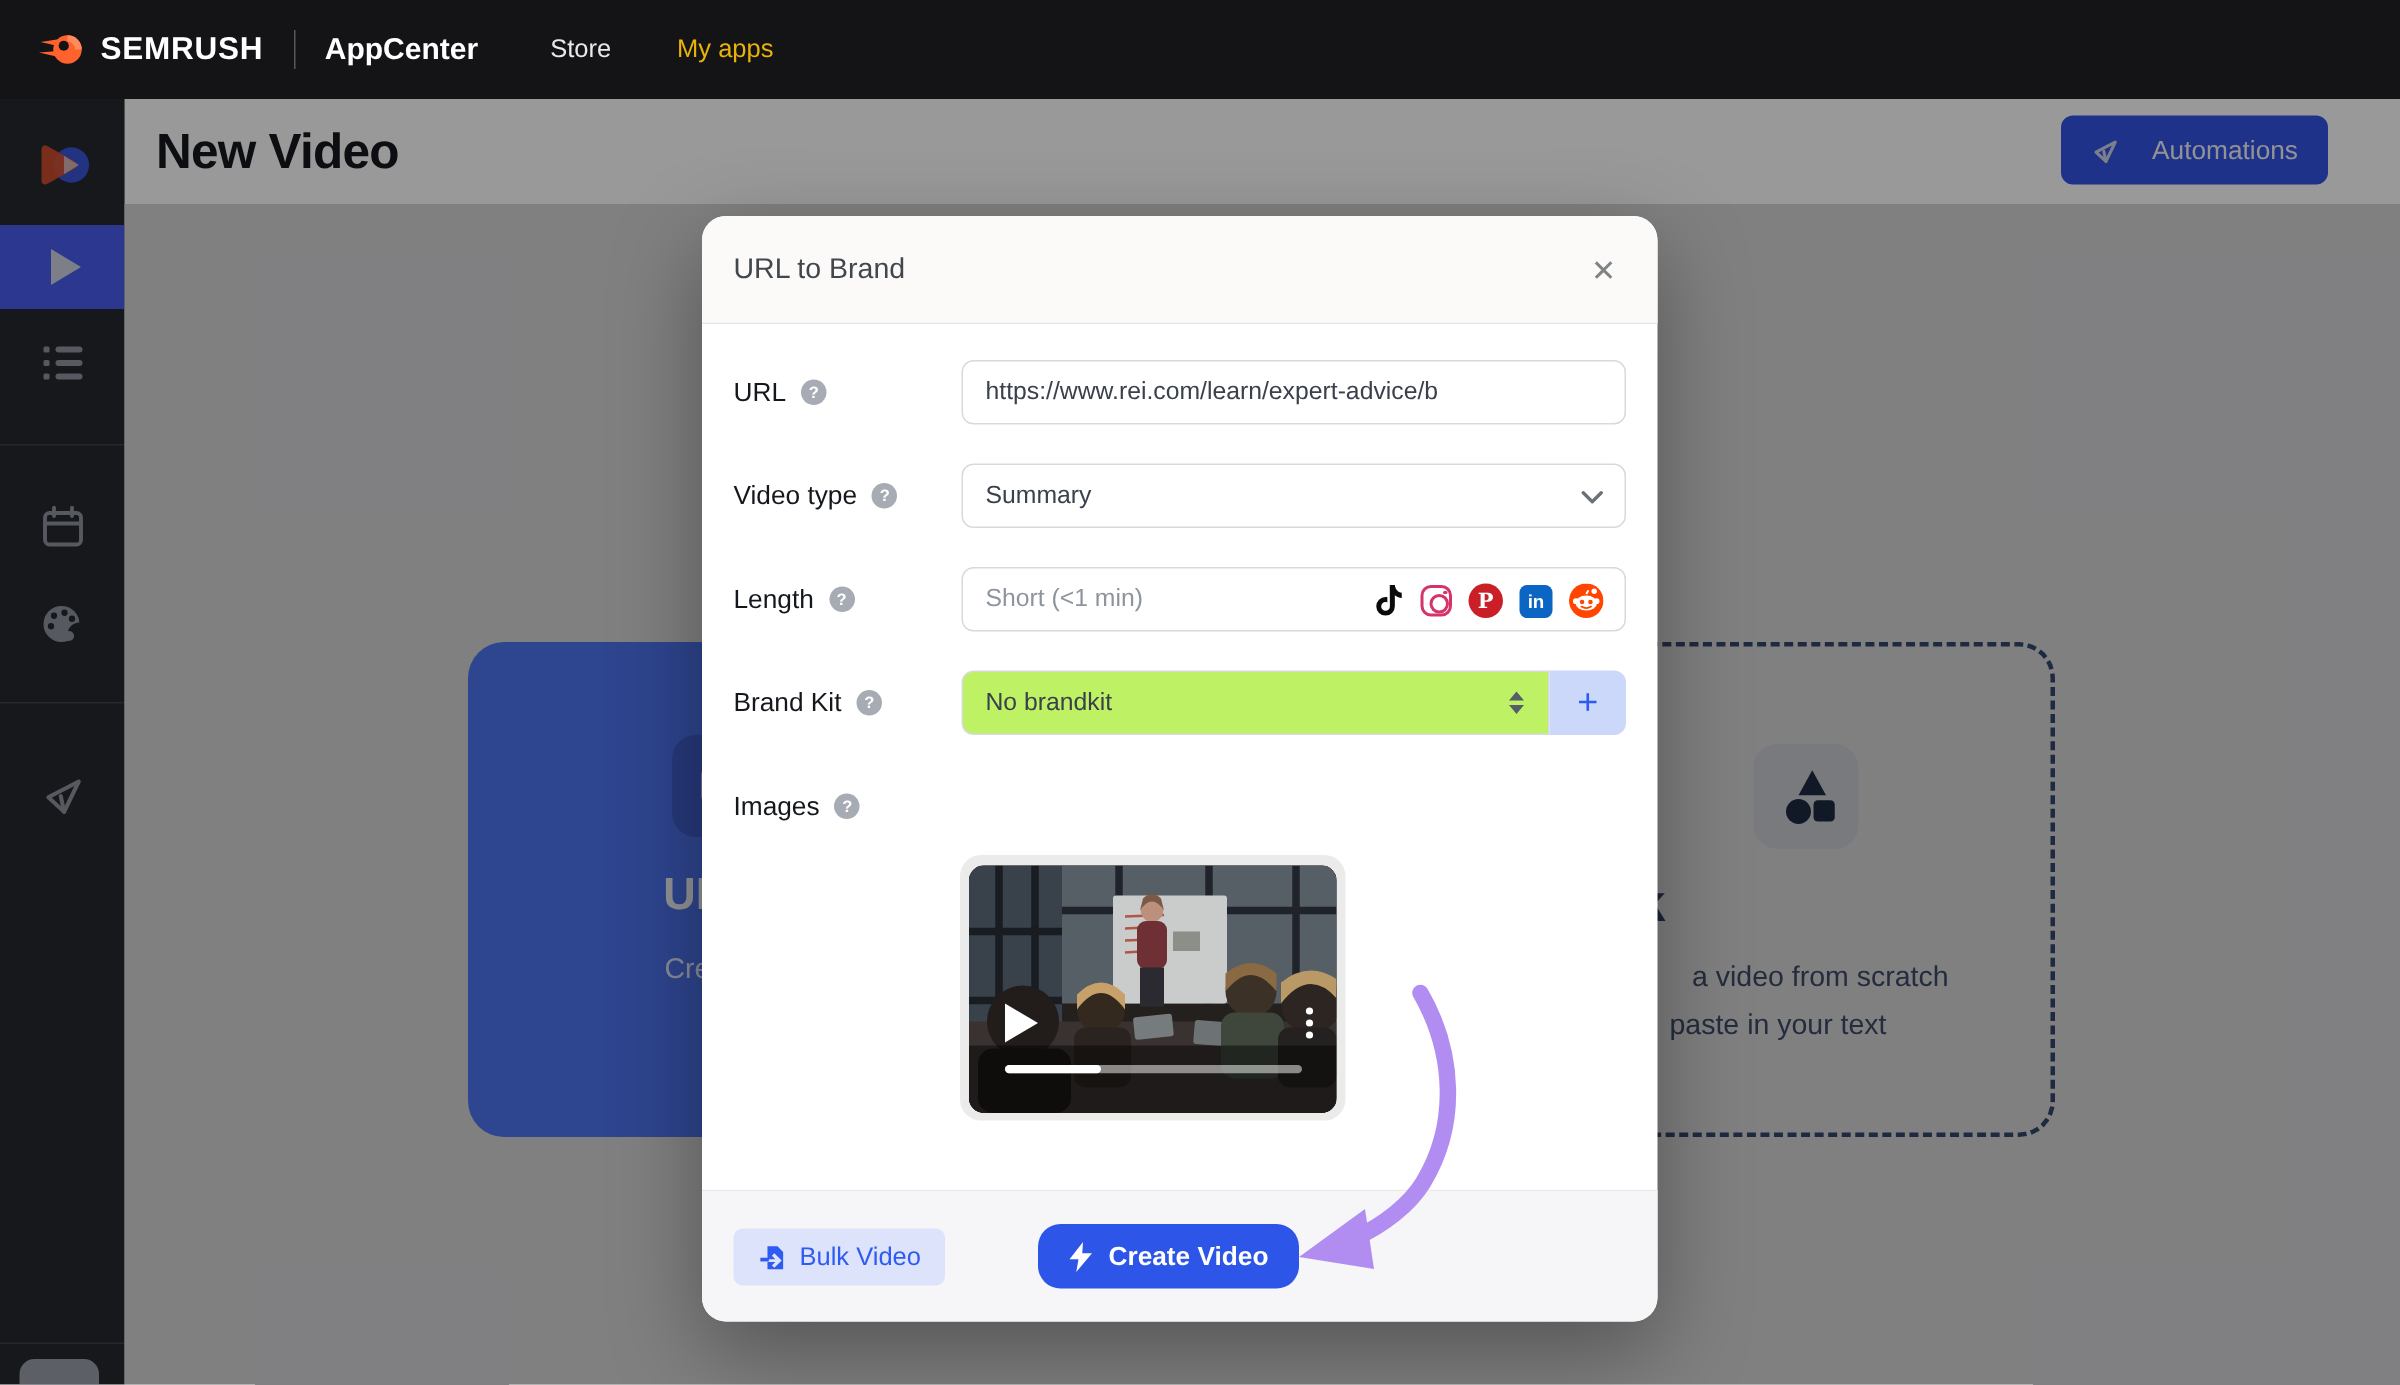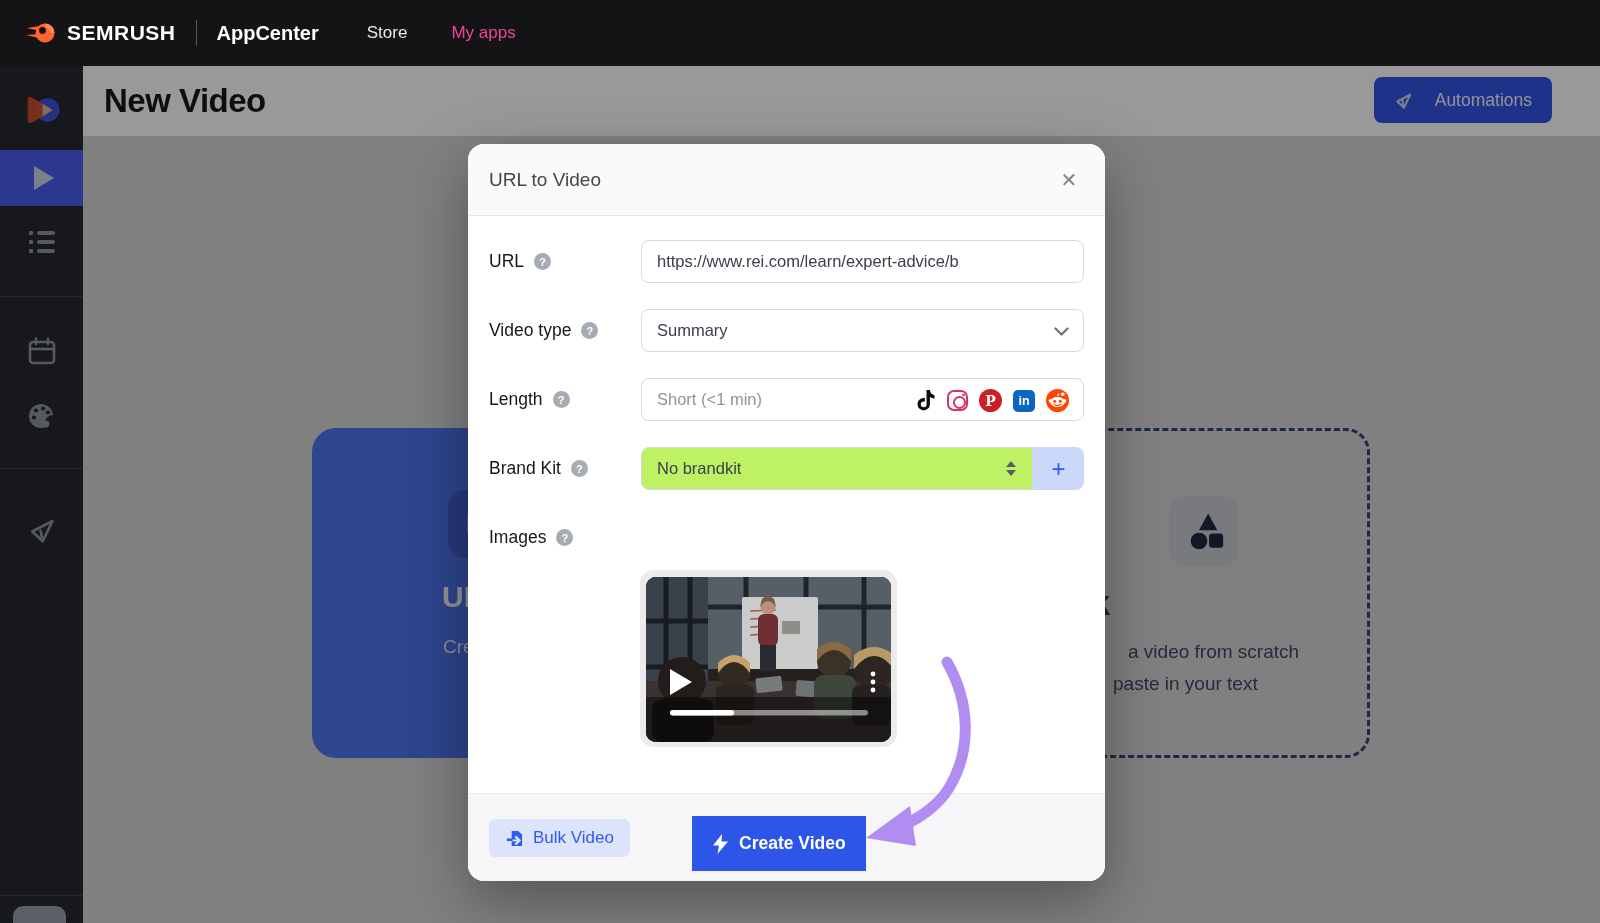--- a/index.html
+++ b/index.html
@@ -9,21 +9,21 @@
 
   
   .topbar { position:absolute; left:0; top:0; width:1600px; height:66px; background:#141416;
     display:flex; align-items:center; z-index:50; }
   .brand-group { display:flex; align-items:center; gap:10px; margin-left:24px; }
   .brand-text { color:#fff; font-weight:bold; font-size:21px; letter-spacing:.5px; }
   .brand-divider { width:1px; height:26px; background:#56585c; margin:0 10px; }
   .suite-text { color:#fff; font-weight:600; font-size:20px; }
   .topnav { display:flex; gap:44px; margin-left:48px; font-size:17px; }
   .topnav .store { color:#e8e9ea; cursor:pointer; }
-  .topnav .myapps { color:#ec4899; cursor:pointer; }
+  .topnav .myapps { color:#eab308; cursor:pointer; }
   .app-center-group { position:absolute; left:633px; top:0; height:66px; display:flex; align-items:center; gap:18px; }
   .app-badge { width:37px; height:37px; border-radius:10px; background:#1b2030; position:relative; overflow:hidden; }
   .app-title { color:#fff; font-weight:bold; font-size:17px; }
   .top-actions { position:absolute; right:24px; top:0; height:66px; display:flex; align-items:center; gap:38px; color:#cfd1d4; font-size:17px; }
   .top-action { display:flex; align-items:center; gap:10px; cursor:pointer; }
   .gear { font-size:25px; color:#d2d3d5; cursor:pointer; line-height:1; }
 
   
   .pageheader { position:absolute; left:83px; top:66px; right:0; height:70px; background:#ffffff;
     display:flex; align-items:center; z-index:1; }
@@ -92,22 +92,22 @@
   .bk-select { position:absolute; left:173px; top:0; width:392px; height:43px; border:1px solid #d6dade;
     border-radius:8px 0 0 8px; background:#bef264; display:flex; align-items:center; font-size:16.5px; color:#3a414c; cursor:pointer; }
   .bk-add { position:absolute; left:565px; top:0; width:51px; height:43px; background:#ccd8fa; border-radius:0 8px 8px 0;
     color:#2b5bf0; font-size:24px; font-weight:500; display:flex; align-items:center; justify-content:center; cursor:pointer; }
   .preview-wrap { position:absolute; left:172px; top:426px; width:257px; height:177px; background:#ebebec; border-radius:14px; }
   .preview { position:absolute; left:6px; top:7px; width:245px; height:165px; border-radius:10px; overflow:hidden; background:#181512; cursor:pointer; }
   .modal-footer { position:absolute; left:0; top:649px; width:637px; height:88px; background:#f6f6f8;
     border-top:1px solid #e9e9eb; border-radius:0 0 16px 16px; }
   .bulk-btn { position:absolute; left:21px; top:25px; height:38px; padding:0 16px; background:#dce3fb; border:none;
     border-radius:6px; color:#2e5bf2; font-size:17px; font-weight:500; display:flex; align-items:center; gap:9px; cursor:pointer; font-family:inherit; }
-  .create-btn { position:absolute; left:224px; top:22px; height:55px; padding:0 20px; background:#2d55e8; border:none;
-    border-radius:0; color:#fff; font-size:17.5px; font-weight:600; display:flex; align-items:center; gap:10px; cursor:pointer; font-family:inherit; }
+  .create-btn { position:absolute; left:224px; top:22px; height:43px; padding:0 20px; background:#2d55e8; border:none;
+    border-radius:15px; color:#fff; font-size:17.5px; font-weight:600; display:flex; align-items:center; gap:10px; cursor:pointer; font-family:inherit; }
 
   .arrow-layer { position:absolute; left:830px; top:630px; width:180px; height:245px; z-index:40; pointer-events:none; }
 </style>
 </head>
 <body>
 
 <div class="stage">
 
   <div class="topbar">
     <div class="brand-group">
@@ -221,21 +221,21 @@
       <div class="card-title">Blank</div>
       <div class="blank-l1">a video from scratch</div>
       <div class="blank-l2">paste in your text</div>
     </div>
   </div>
 
   <div class="dim"></div>
 
   <div class="modal">
     <div class="modal-header">
-      <span class="modal-title">URL to Video</span>
+      <span class="modal-title">URL to Brand</span>
       <span class="modal-close">✕</span>
     </div>
 
     <div class="frow" style="top:96px;">
       <div class="flabel">
         <span>URL</span>
         <span class="help">?</span>
       </div>
       <div class="field">
         <span class="fval">https://www.rei.com/learn/expert-advice/b</span>

